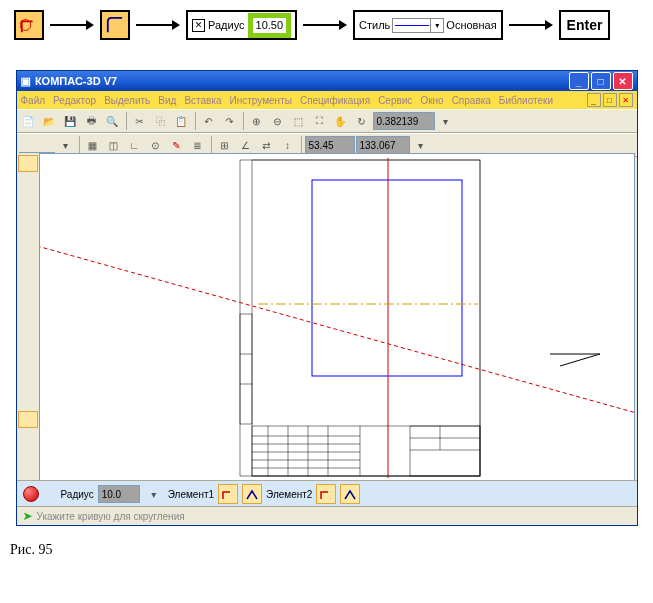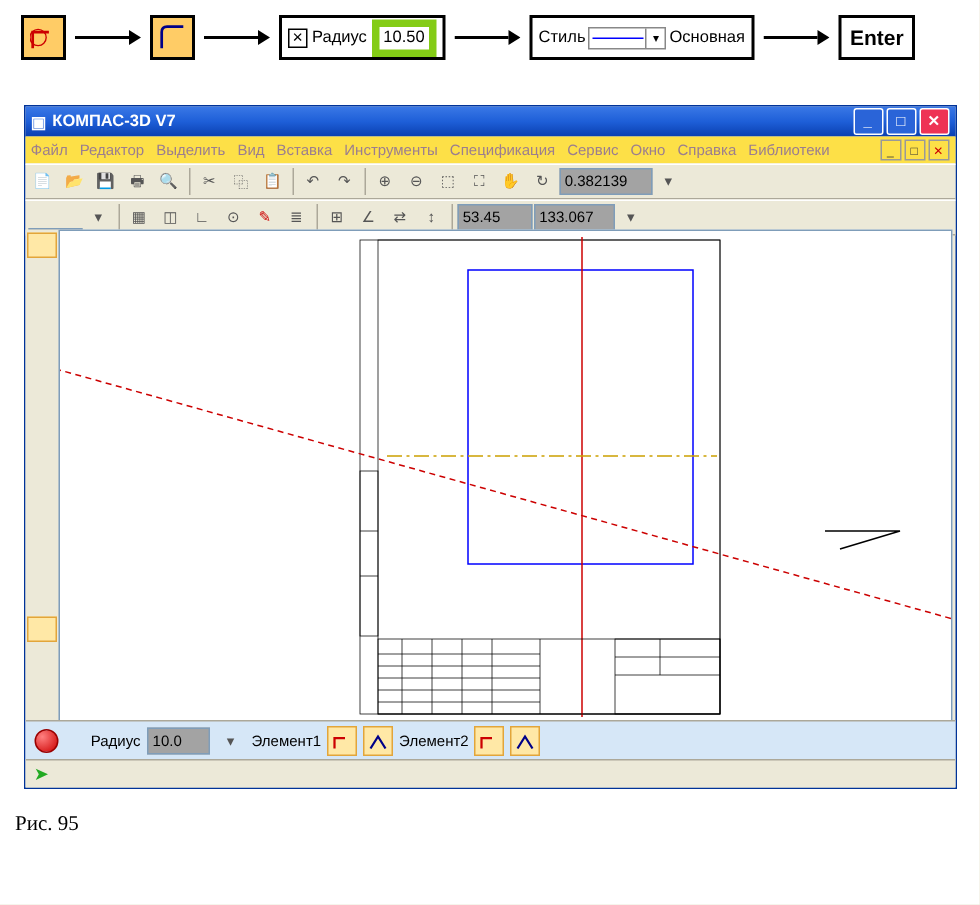--- a/index.html
+++ b/index.html
@@ -259,16 +259,17 @@
       </div>
     <div class="minibtn">
         <svg width="12" height="12">
           <polyline points="1,11 6,3 11,11" stroke="#008" fill="none" stroke-width="1.5"></polyline>
         </svg>
       </div>
   </div>
 
   <div class="status">
     <span class="greenarr">➤</span>
+    <span>Укажите кривую для скругления</span>
   </div>
 </div>
 
 <div class="caption">Рис. 95</div>
 
 </body></html>

